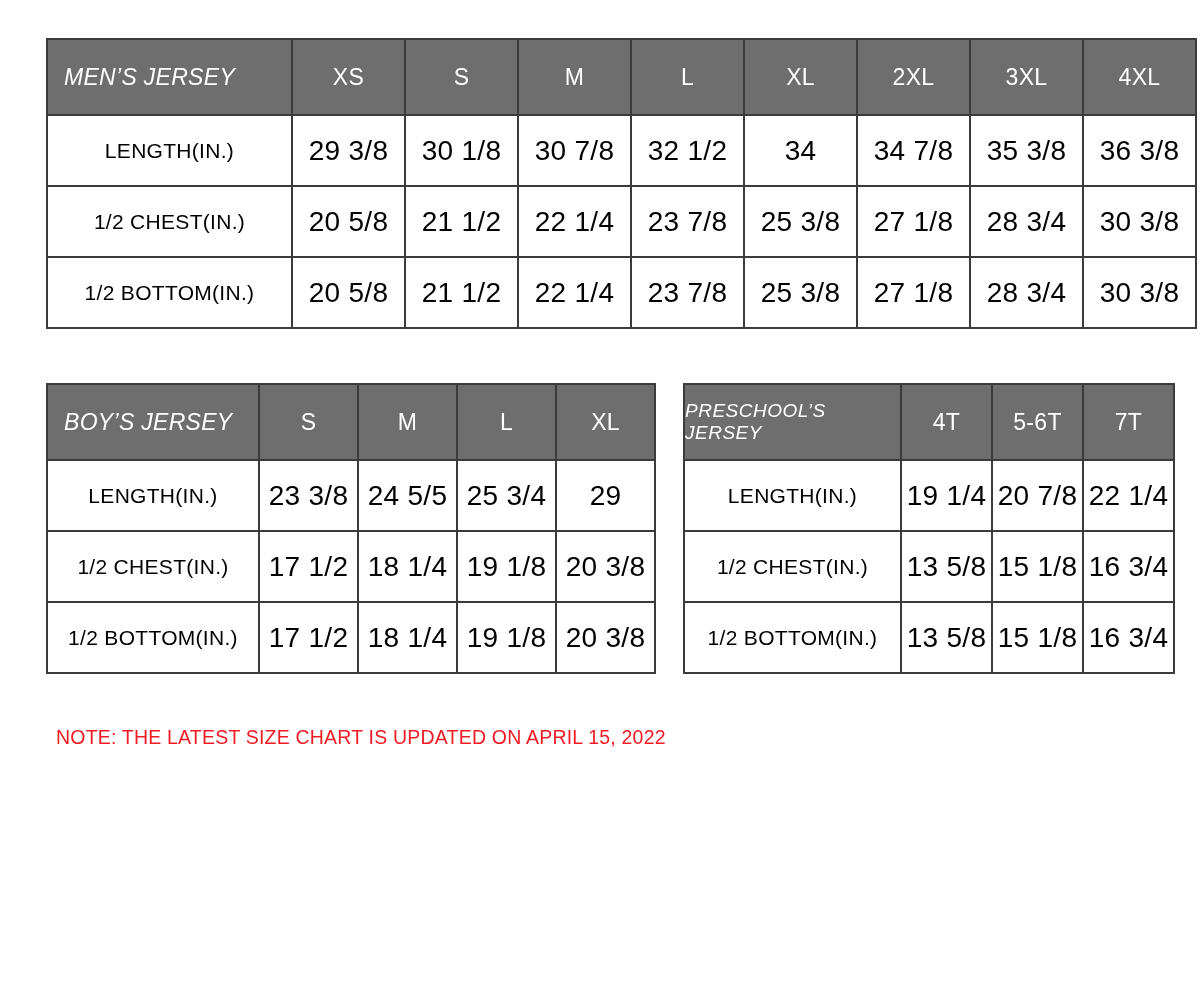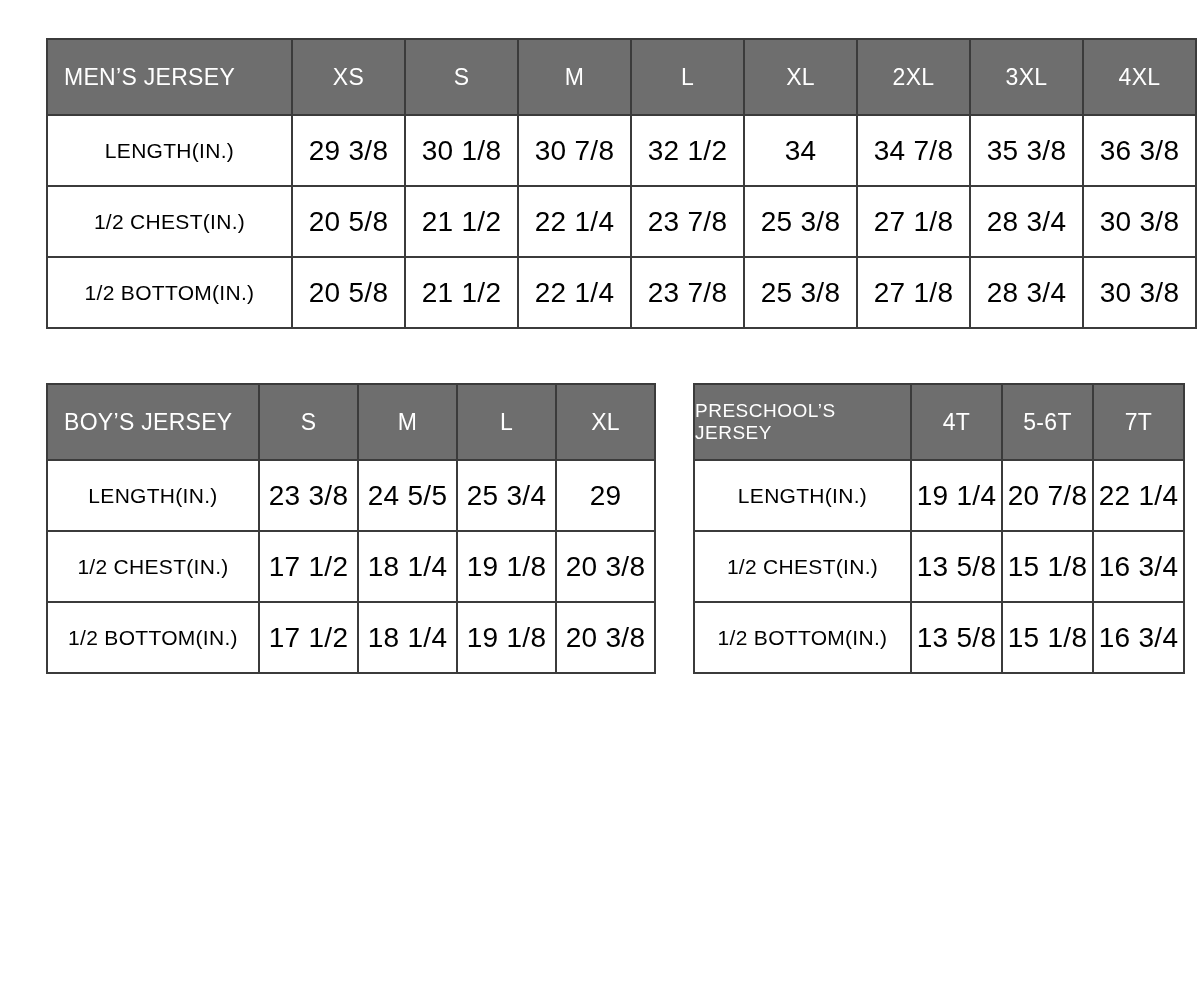--- a/index.html
+++ b/index.html
@@ -59,20 +59,21 @@
     background: #6e6e6e;
     color: #ffffff;
     font-weight: normal;
     height: 76px;
     font-size: 23px;
   }
   table.sizetable thead th.rowhead {
     font-size: 23px;
     text-align: left;
     padding-left: 16px;
+    font-style: italic;
   }
   table.sizetable tbody td.rowhead {
     text-align: center;
     font-size: 21px;
     font-weight: normal;
     white-space: nowrap;
   }
   table.sizetable tbody td.val {
     font-weight: normal;
     font-size: 28px;
@@ -83,21 +84,21 @@
   #mens-table {
     margin: 38px 0 0 22px;
     width: 1144px;
   }
   #mens-table col.c0 { width: 245px; }
   #mens-table col.cx { width: 113px; }
 
   .mid-row {
     display: flex;
     margin: 54px 0 0 22px;
-    gap: 37px;
+    gap: 27px;
   }
   #boys-table { width: 608px; }
   #boys-table col.c0 { width: 212px; }
   #boys-table col.cx { width: 99px; }
 
   #pre-table { width: 490px; }
   #pre-table col.c0 { width: 217px; }
   #pre-table col.cx { width: 91px; }
 
   #pre-table thead th.rowhead {
@@ -261,15 +262,16 @@
           <td class="val">13  5/8</td>
           <td class="val">15  1/8</td>
           <td class="val">16  3/4</td>
         </tr>
       </tbody>
     </table>
 
   </div>
 
   <div class="notes-bottom">
+    <div>NOTE: THE LATEST SIZE CHART IS UPDATED ON APRIL 15, 2022</div>
   </div>
 
 </div>
 
 </body></html>

